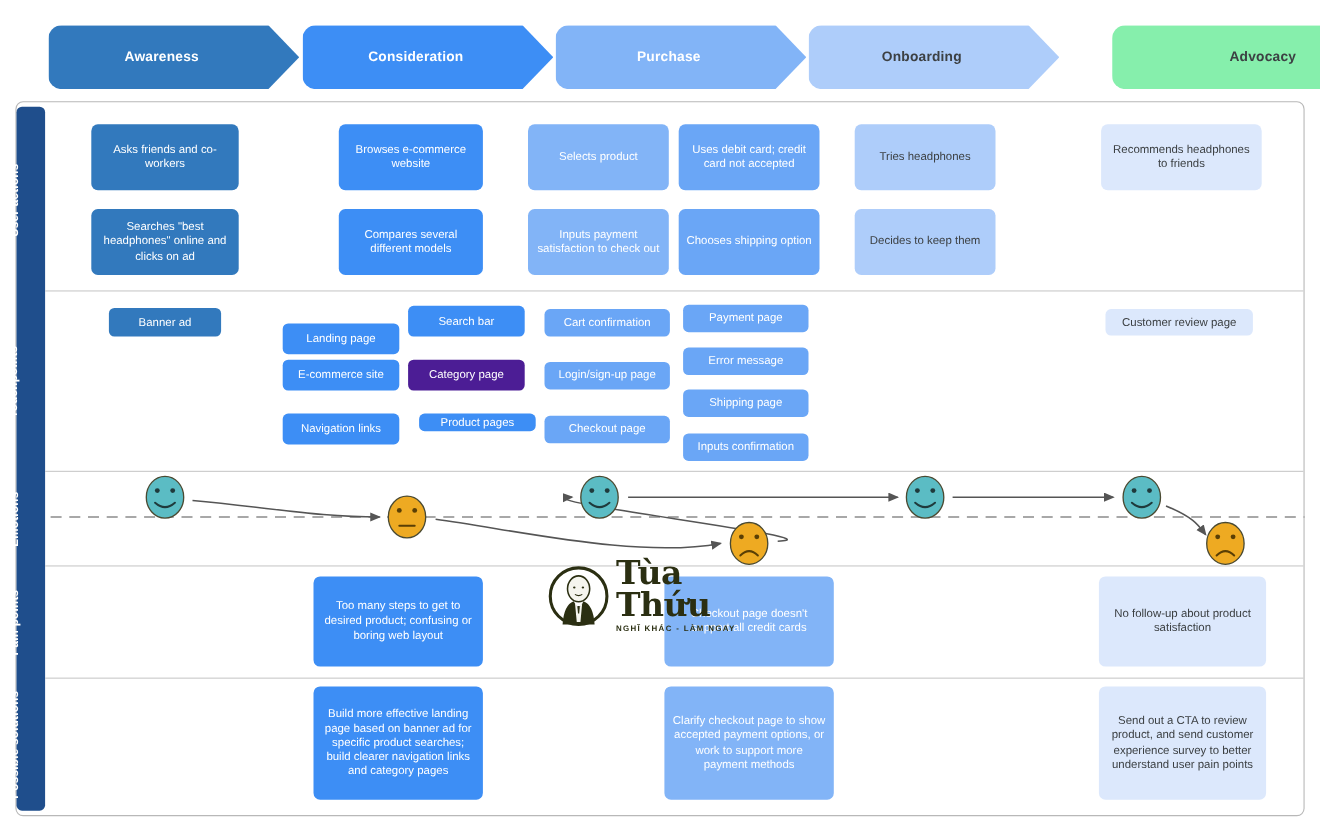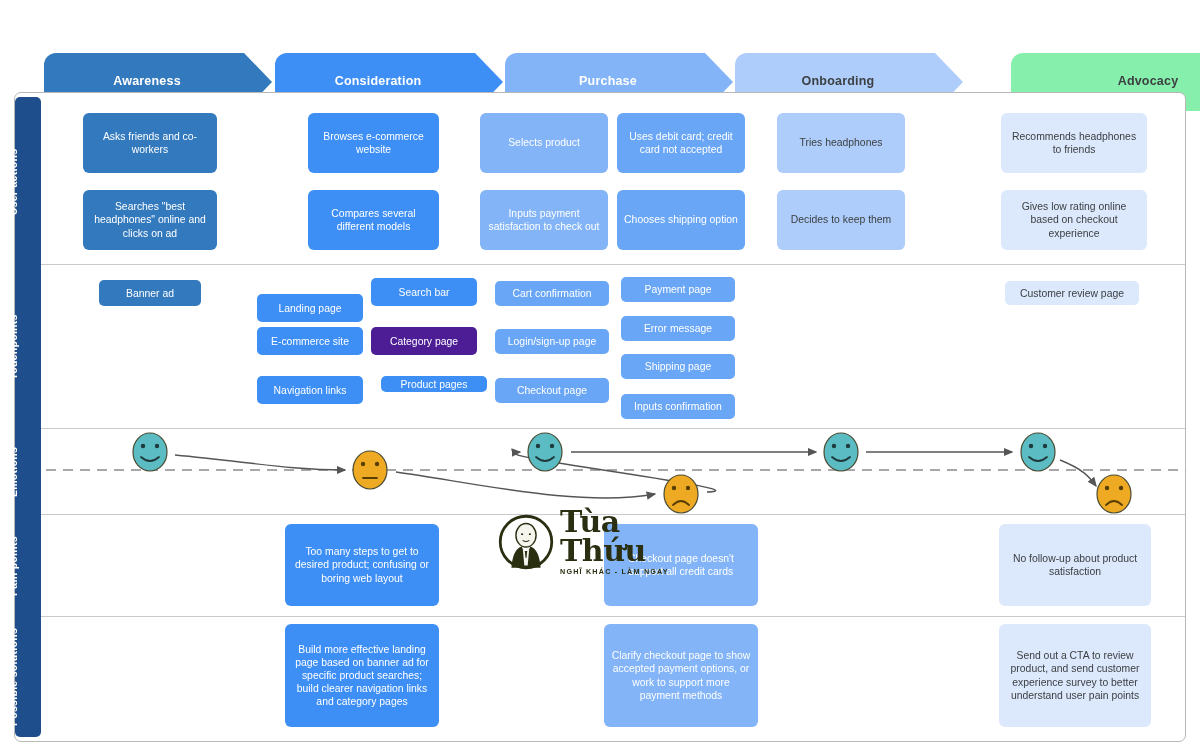--- a/index.html
+++ b/index.html
@@ -16,21 +16,20 @@
   
   #stages{position:absolute;left:0;top:0;width:1200px;height:88px;}
   .stage{
     position:absolute;top:23px;height:58px;
     display:flex;align-items:center;justify-content:center;
     color:#ffffff;font-size:12.5px;font-weight:bold;
     letter-spacing:.2px;
     -webkit-clip-path:polygon(0 0, calc(100% - 28px) 0, 100% 50%, calc(100% - 28px) 100%, 0 100%);
     clip-path:polygon(0 0, calc(100% - 28px) 0, 100% 50%, calc(100% - 28px) 100%, 0 100%);
     border-radius:12px 0 0 12px;
-    margin-top:30px;
   }
   .stage span{display:block;margin-right:22px;text-align:center;line-height:1.1;}
 
   
   #panel{
     position:absolute;left:14px;top:92px;width:1172px;height:650px;
     border:1px solid #b8b8b8;border-radius:7px;background:#ffffff;
     box-sizing:border-box;
   }
   
@@ -170,23 +169,20 @@
 
   <div class="card t-dark" style="left:777px;top:113px;width:128px;height:60px;background:#aecdfa;">
     <span>Tries headphones</span>
   </div>
   <div class="card t-dark" style="left:777px;top:190px;width:128px;height:60px;background:#aecdfa;">
     <span>Decides to keep them</span>
   </div>
 
   <div class="card t-dark" style="left:1001px;top:113px;width:146px;height:60px;background:#dce8fc;">
     <span>Recommends headphones to friends</span>
-  </div>
-  <div class="card t-dark" style="left:1001px;top:190px;width:146px;height:60px;background:#dce8fc;">
-    <span>Gives low rating online based on checkout experience</span>
   </div>
 
   <div class="chip t-light" style="left:99px;top:280px;width:102px;height:26px;background:#3279bd;">
     <span>Banner ad</span>
   </div>
 
   <div class="chip t-light" style="left:257px;top:278px;width:106px;height:28px;background:#3d8ef5;margin-top:16px;">
     <span>Landing page</span>
   </div>
   <div class="chip t-light" style="left:371px;top:278px;width:106px;height:28px;background:#3d8ef5;">

